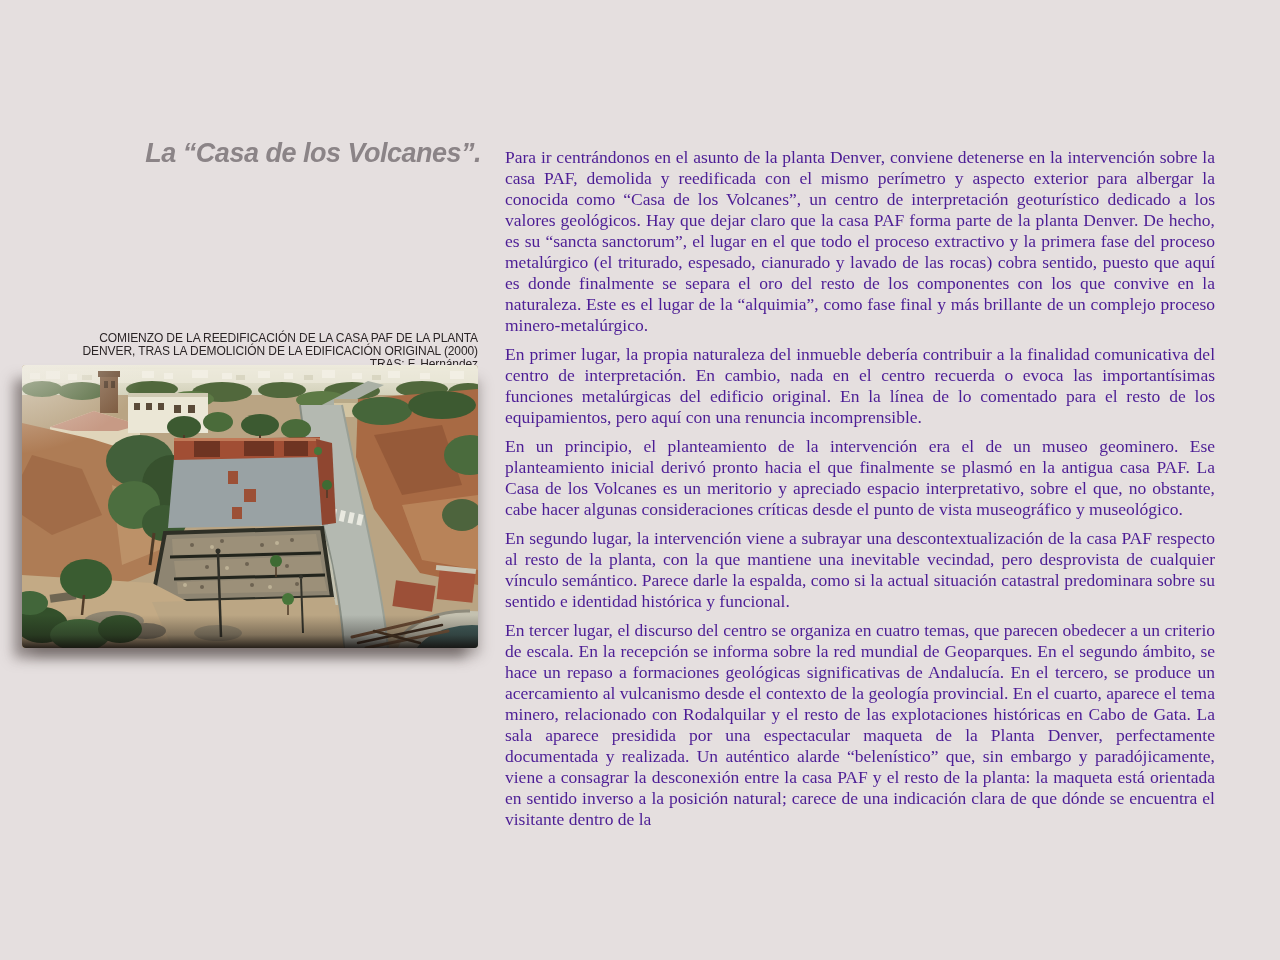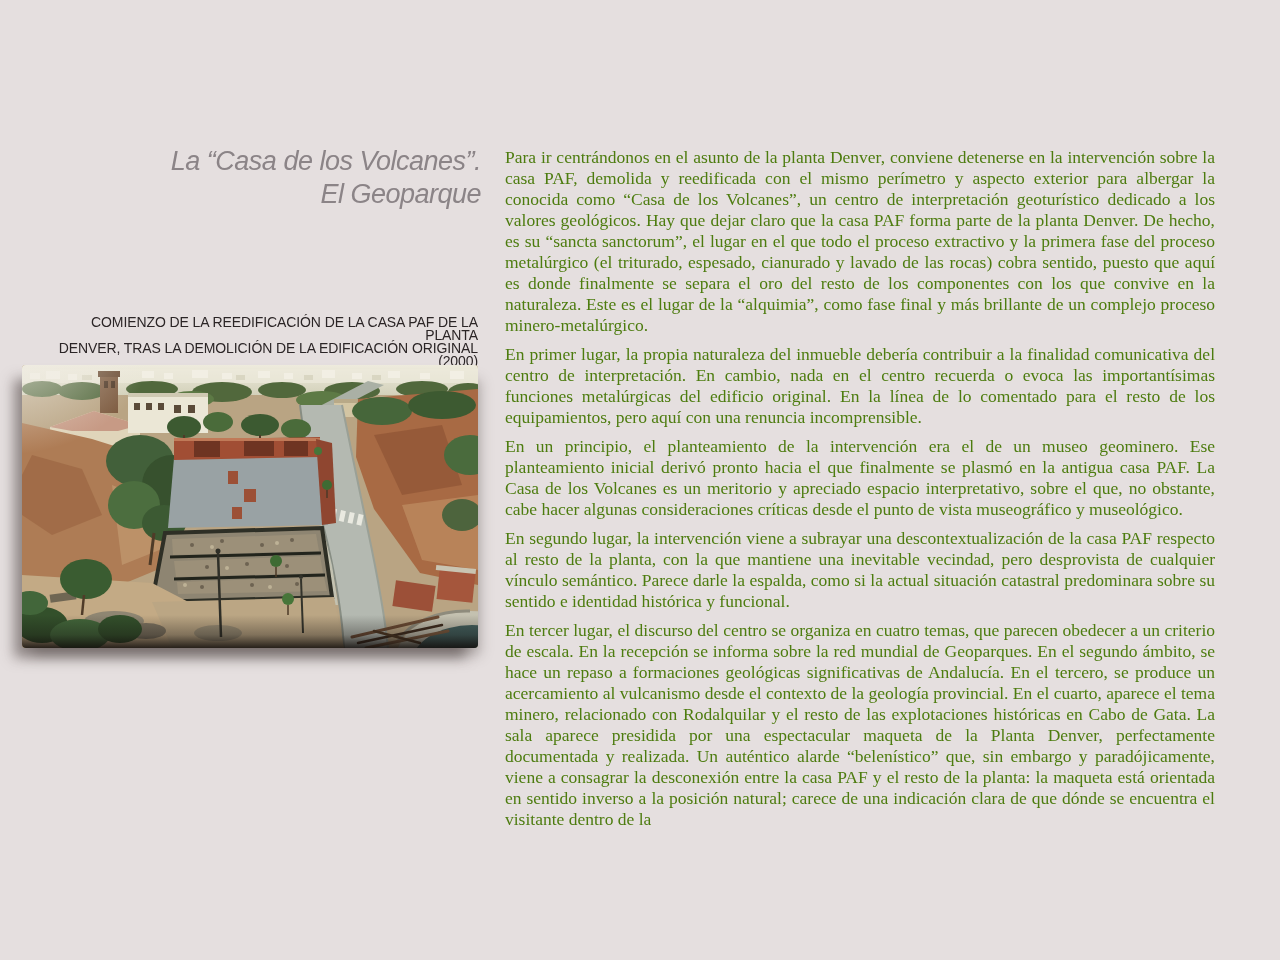--- a/index.html
+++ b/index.html
@@ -7,62 +7,61 @@
     width:1280px;height:960px;
     background:#e5dfdf;
     font-family:"Liberation Serif", serif;
     position:relative;
     overflow:hidden;
   }
   .page{position:absolute;inset:0;}
 
   
   .title-block{
-    position:absolute;top:145px;right:799px;width:420px;
+    position:absolute;top:137px;right:799px;width:420px;
     text-align:right;
     font-family:"Liberation Sans", sans-serif;
-    font-weight:normal;font-style:italic;
+    font-weight:bold;font-style:italic;
     color:#8b8487;
     font-size:27px;line-height:33px;letter-spacing:-0.5px;
     margin:0;
   }
   .caption-block{
-    position:absolute;top:316px;right:802px;width:420px;
+    position:absolute;top:332px;right:802px;width:420px;
     text-align:right;
     font-family:"Liberation Sans", sans-serif;
-    font-size:14px;line-height:13px;letter-spacing:-0.1px;
+    font-size:12px;line-height:13px;letter-spacing:-0.1px;
     color:#2b2526;
   }
   .photo{
     position:absolute;left:22px;top:365px;width:456px;height:283px;
     border-radius:4px;overflow:hidden;
     box-shadow:-10px 12px 13px -2px rgba(72,62,60,0.55),
                 6px 11px 12px -4px rgba(72,62,60,0.35);
     background:#b9a483;
   }
   .photo svg{display:block;width:100%;height:100%;}
 
   
   .article{
     position:absolute;left:505px;top:147px;width:710px;
-    color:#4d7c0f;
+    color:#4c1d95;
     font-size:17.5px;line-height:21px;
     text-align:justify;
     hyphens:auto;
   }
   .article p{margin:0 0 8px 0;}
 </style>
 </head>
 <body>
 
 <div class="page">
 
   <h1 class="title-block">
     <span>La “Casa de los Volcanes”.</span><br>
-    <span>El Geoparque</span>
   </h1>
 
   <div class="caption-block">
     <div>COMIENZO DE LA REEDIFICACIÓN DE LA CASA PAF DE LA PLANTA</div>
     <div>DENVER, TRAS LA DEMOLICIÓN DE LA EDIFICACIÓN ORIGINAL (2000)</div>
     <div>TRAS: F. Hernández</div>
   </div>
 
   <div class="photo" title="Vista aérea de la casa PAF demolida en la planta Denver: muros de ladrillo en reconstrucción, cimentación excavada con entibado de madera, carretera curva con paso de cebra, eucaliptos, laderas rojizas, pueblo con torre de iglesia al fondo y un tanque espesador circular abajo a la derecha">
     <svg viewBox="0 0 456 283" preserveAspectRatio="none">

